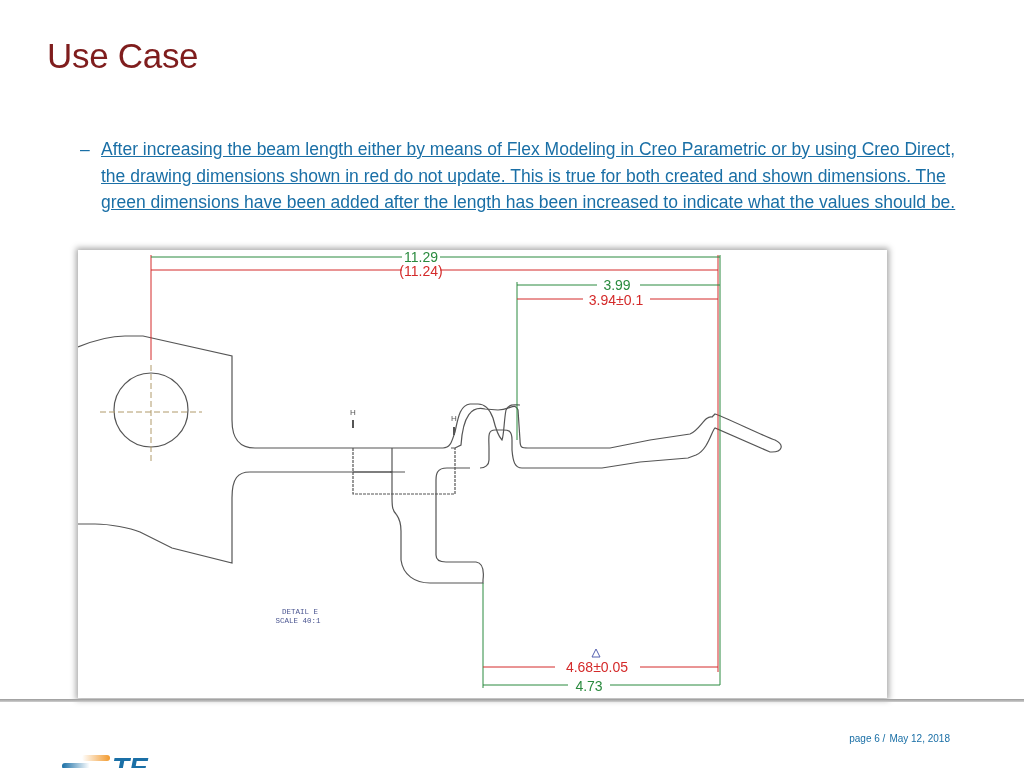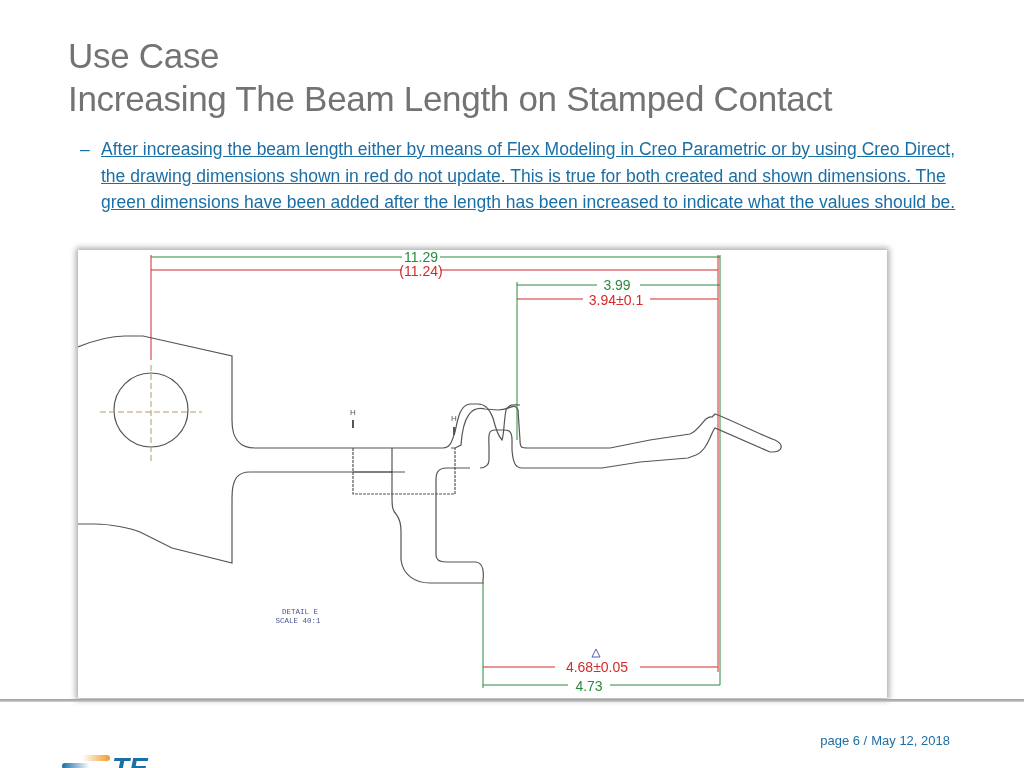--- a/index.html
+++ b/index.html
@@ -1,36 +1,35 @@
 <!DOCTYPE html>
 <html><head>
 <meta charset="utf-8">
 <style>
   html, body { margin:0; padding:0; }
   body { width:1024px; height:768px; background:#ffffff; position:relative; overflow:hidden;
          font-family:"Liberation Sans", sans-serif; }
-  .title { position:absolute; left:68px; top:34px; color:#737373; font-size:35px; line-height:43px; letter-spacing:-0.3px; }
+  .title { position:absolute; left:47px; top:34px; color:#7f1d1d; font-size:35px; line-height:43px; letter-spacing:-0.3px; }
   .title div { white-space:nowrap; }
   .bullet { position:absolute; left:80px; top:136px; width:900px; color:#1a6fa6; font-size:17.5px; line-height:26.5px; }
   .bullet .dash { position:absolute; left:0; top:0; }
   .bullet .text { margin-left:21px;text-decoration:underline; }
   .figure { position:absolute; left:78px; top:250px; width:809px; height:448px; background:#fff;
             box-shadow: 0 0 6px 2px rgba(0,0,0,0.35); }
   .figure svg { position:absolute; left:0; top:0; }
   .sep { position:absolute; left:0; top:699px; width:1024px; height:3px; background:linear-gradient(#9a9a9a,#cfcfcf); }
   .logo { position:absolute; left:62px; top:712px; width:120px; height:44px;margin-top:41px; }
-  .footer { position:absolute; right:74px; top:733px; color:#1a6fa6; font-size:13px; white-space:nowrap; }
+  .footer { position:absolute; right:74px; top:733px; color:#1a6fa6; font-size:10px; white-space:nowrap; }
   .footer span { margin-left:4px; }
 </style>
 </head>
 <body>
 
 <div class="title">
   <div>Use Case</div>
-  <div>Increasing The Beam Length on Stamped Contact</div>
 </div>
 
 <div class="bullet">
   <span class="dash">–</span>
   <div class="text">After increasing the beam length either by means of Flex Modeling in Creo Parametric or by using Creo Direct, the drawing dimensions shown in red do not update.  This is true for both created and shown dimensions.  The green dimensions have been added after the length has been increased to indicate what the values should be.</div>
 </div>
 
 <div class="figure">
   <svg width="809" height="448" viewBox="78 250 809 448" xmlns="http://www.w3.org/2000/svg">
     <g fill="none" stroke="#555" stroke-width="1.2">

